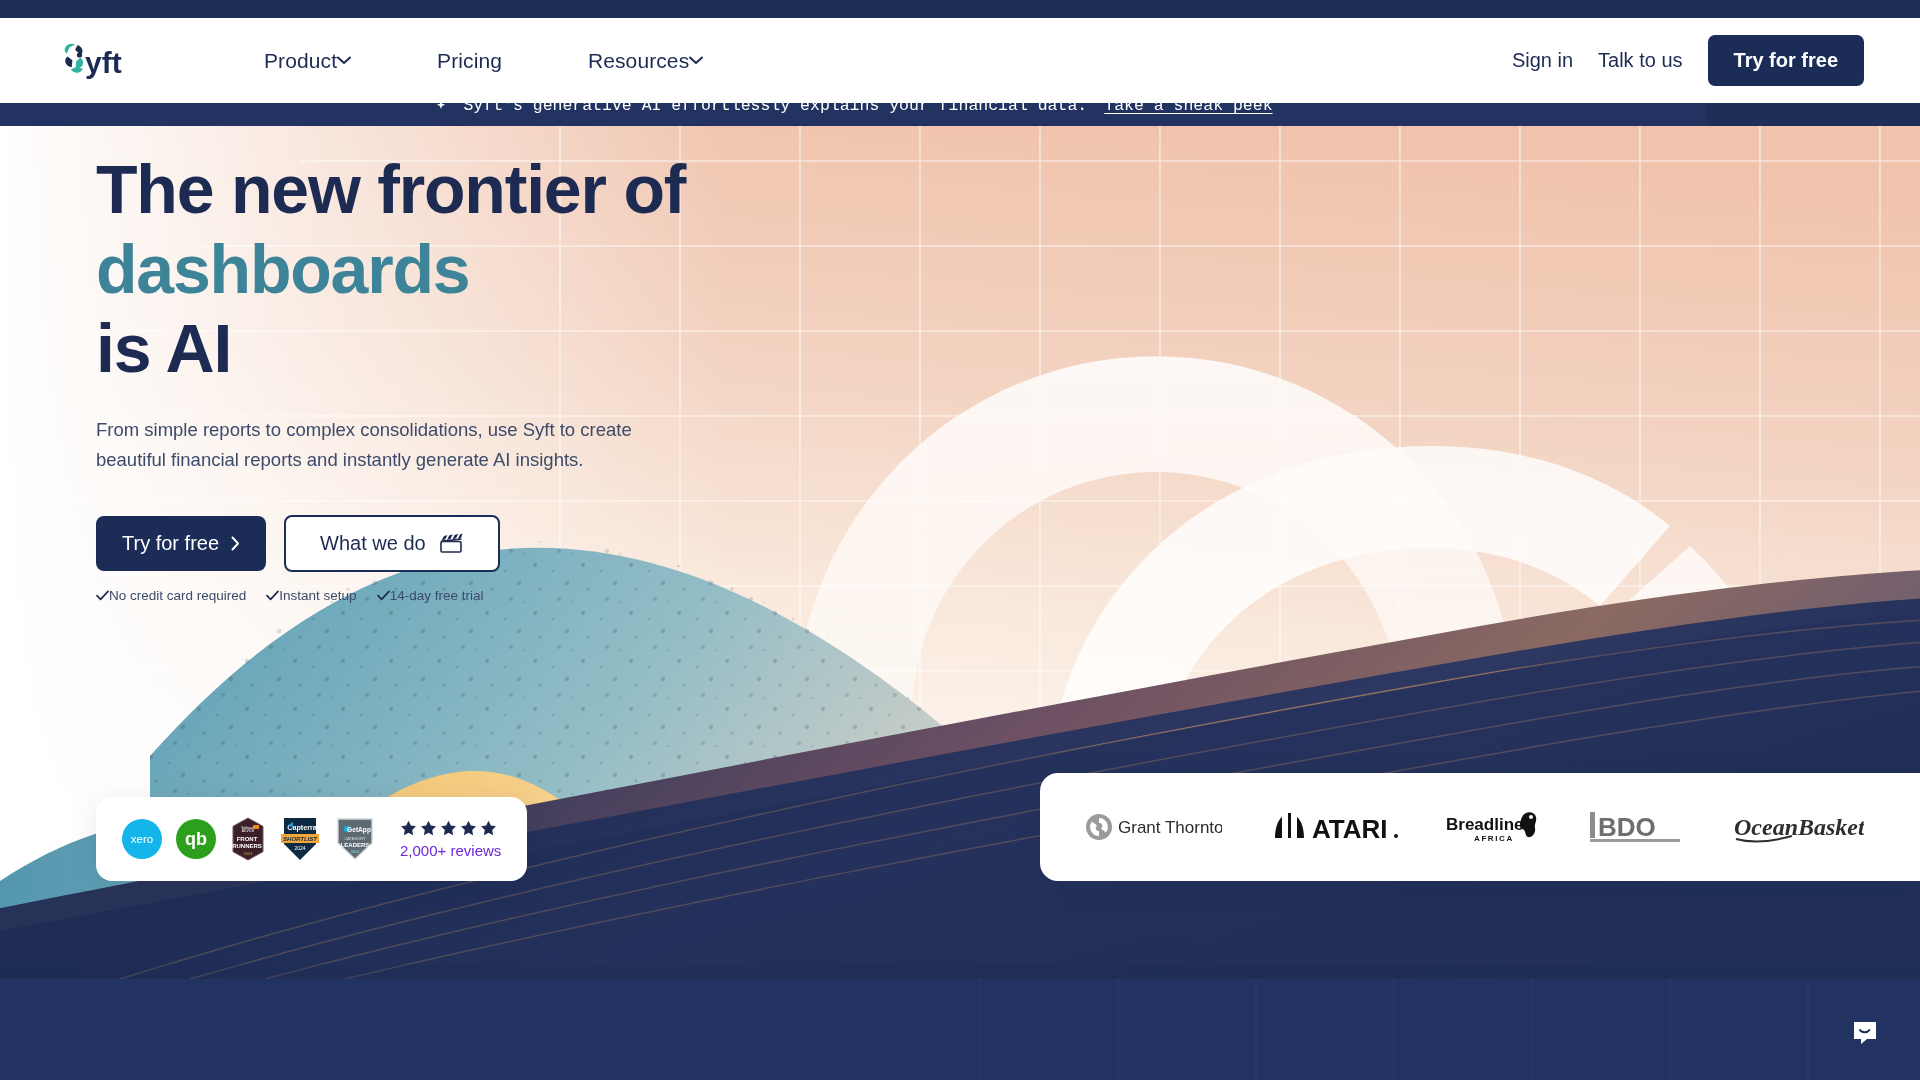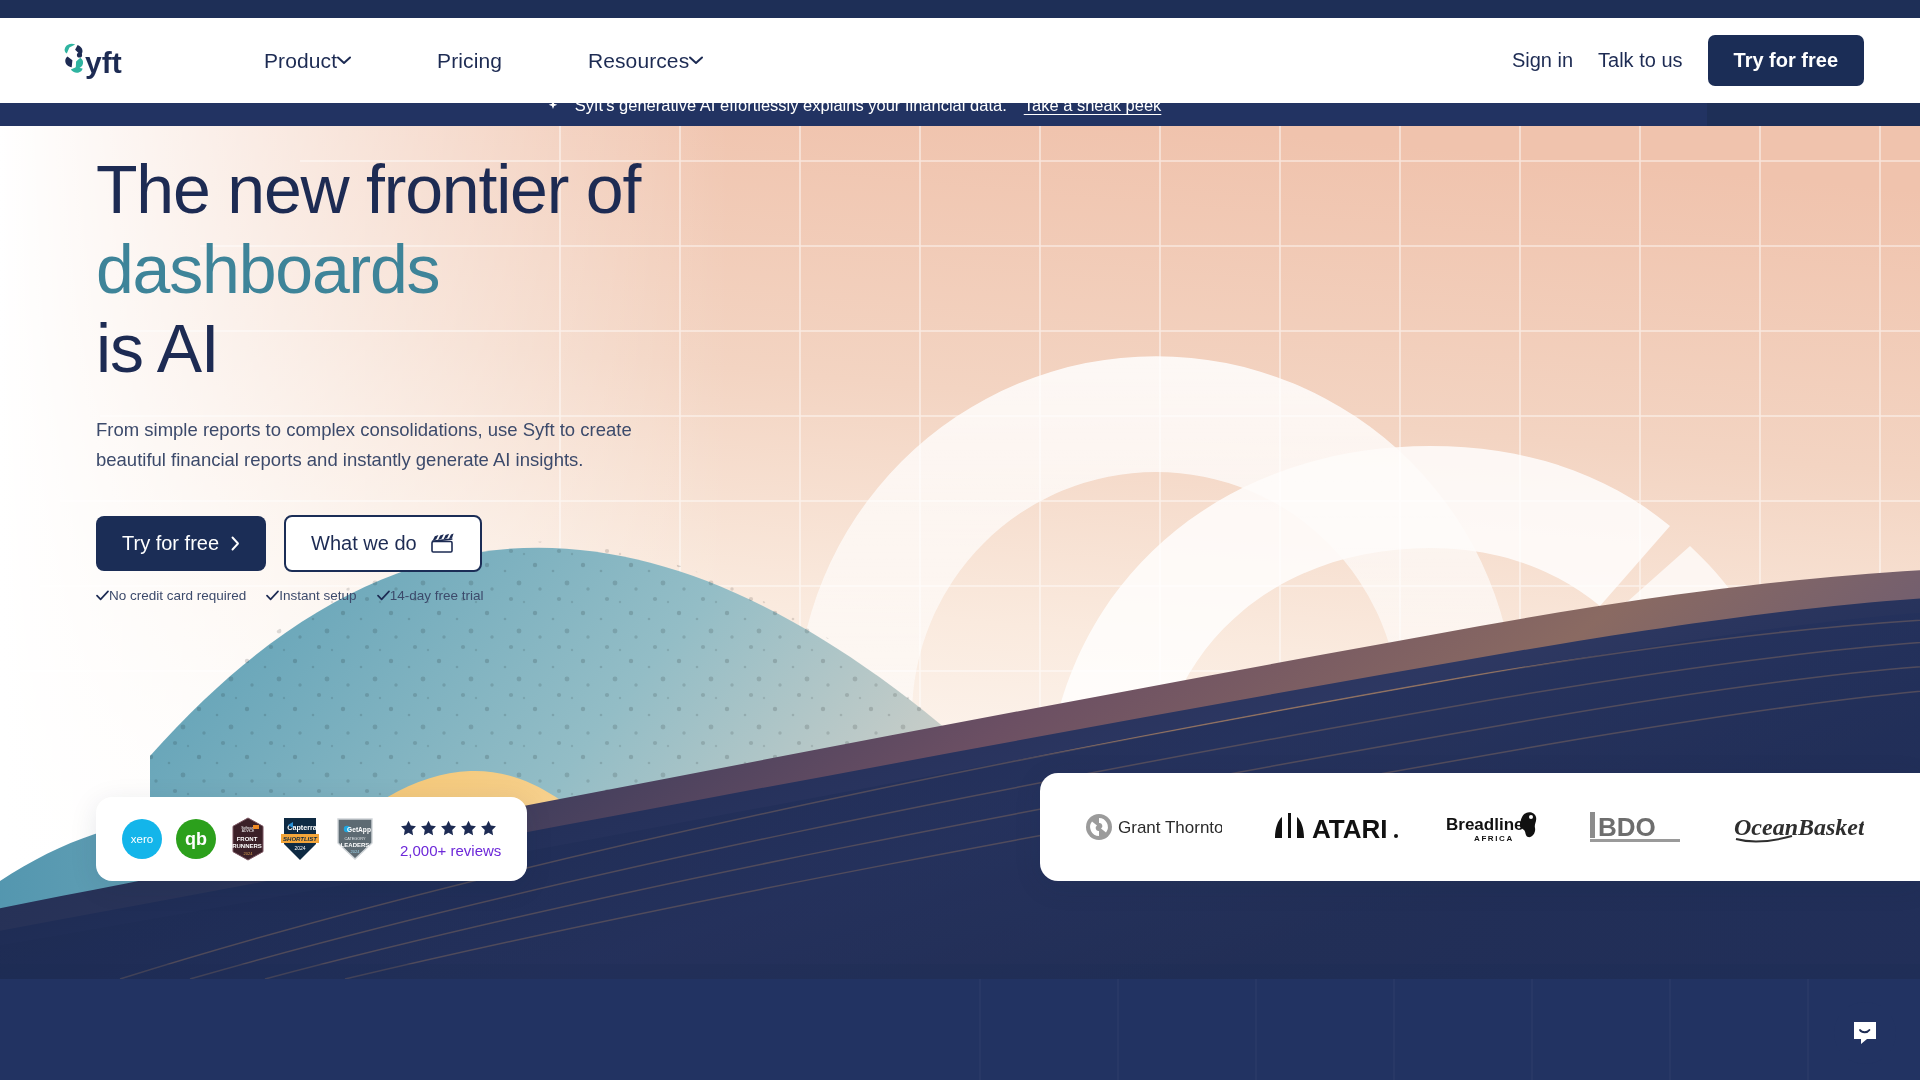--- a/index.html
+++ b/index.html
@@ -31,55 +31,55 @@
   .btn-primary-nav {
     background:#1b2d56; color:#fff; font-size:20px; font-weight:bold;
     padding:14px 26px; border-radius:7px; border:none; cursor:pointer;
     white-space:nowrap; font-family:inherit;
   }
 
   
   .announce {
     position:absolute; top:85px; left:0; width:1707px; height:41px;
     background:#223362; display:flex; align-items:center; justify-content:center;
-    gap:9px; z-index:39;
+    gap:9px; z-index:39;font-family:Liberation Mono, monospace;
   }
   .announce-text { color:#ffffff; font-size:16.5px; }
   .announce-link {
     color:#ffffff; font-size:16.5px; text-decoration:underline;
     text-underline-offset:3px; cursor:pointer; margin-left:8px;
   }
   .sparkle { display:block; }
 
   
   .hero {
     position:absolute; top:126px; left:0; width:1920px; height:853px;
     overflow:hidden;
   }
   .hero-bg { position:absolute; inset:0; width:1920px; height:853px; }
 
   .hero-content { position:absolute; top:24px; left:96px; z-index:10; width:860px; }
   .headline {
-    font-size:68px; font-weight:normal; line-height:1.17;
+    font-size:68px; font-weight:bold; line-height:1.17;
     letter-spacing:-1.2px; color:#1d2b53;
   }
   .headline .teal { color:#3e8499; }
   .subhead {
     margin-top:26px; font-size:18.5px; line-height:1.62; color:#3c4a6b;
     max-width:540px;
   }
   .cta-row { margin-top:40px; display:flex; align-items:center; gap:18px; }
   .btn-try {
     background:#1b2d56; color:#ffffff; font-size:20px;
     padding:16px 26px; border-radius:8px; border:none; cursor:pointer;
     display:flex; align-items:center; gap:12px; font-family:inherit;
   }
   .btn-what {
     background:#ffffff; color:#1d2b53; font-size:20px;
-    padding:15px 25px; border-radius:8px; border:2px solid #1b2d56; cursor:pointer;
+    padding:15px 34px; border-radius:8px; border:2px solid #1b2d56; cursor:pointer;
     display:flex; align-items:center; gap:13px; font-family:inherit;
   }
   .tick-row { margin-top:16px; display:flex; align-items:center; gap:20px; }
   .tick-item { display:flex; align-items:center; font-size:13.5px; color:#3c4a6b; }
 
   
   .reviews-card {
     position:absolute; left:96px; bottom:98px; z-index:12;
     background:#ffffff; border-radius:16px; padding:20px 26px;
     display:flex; align-items:center; gap:14px;

